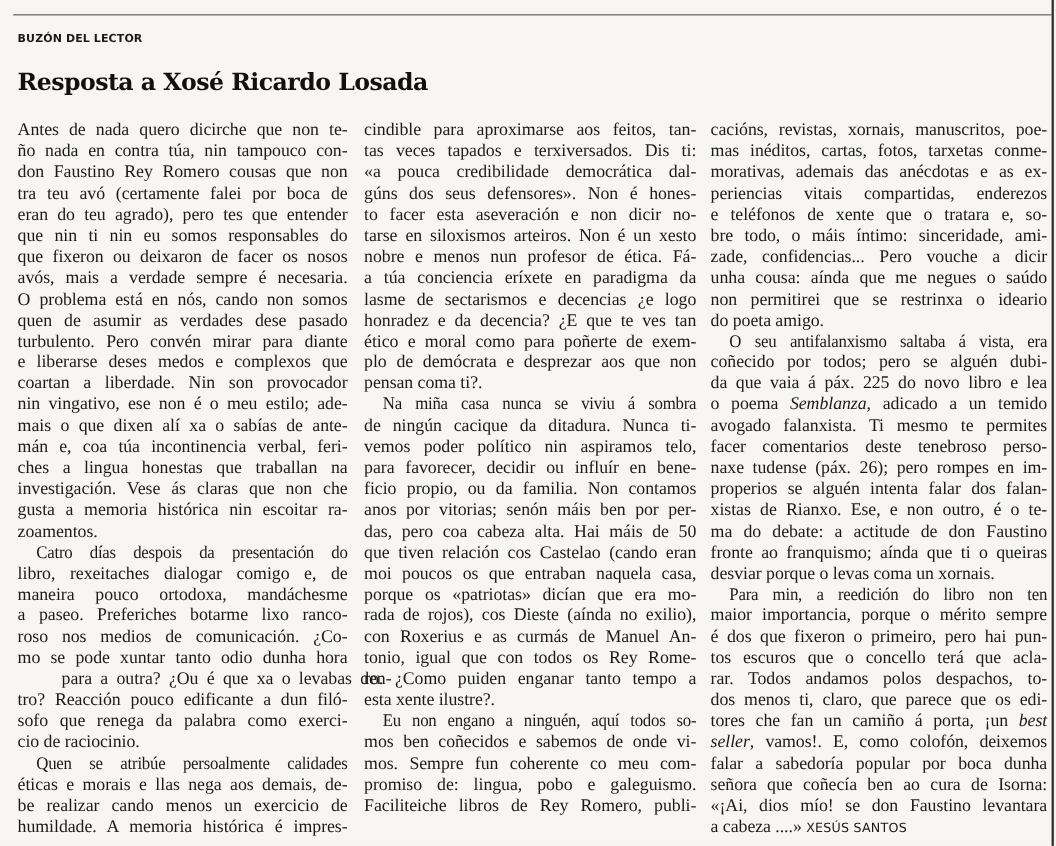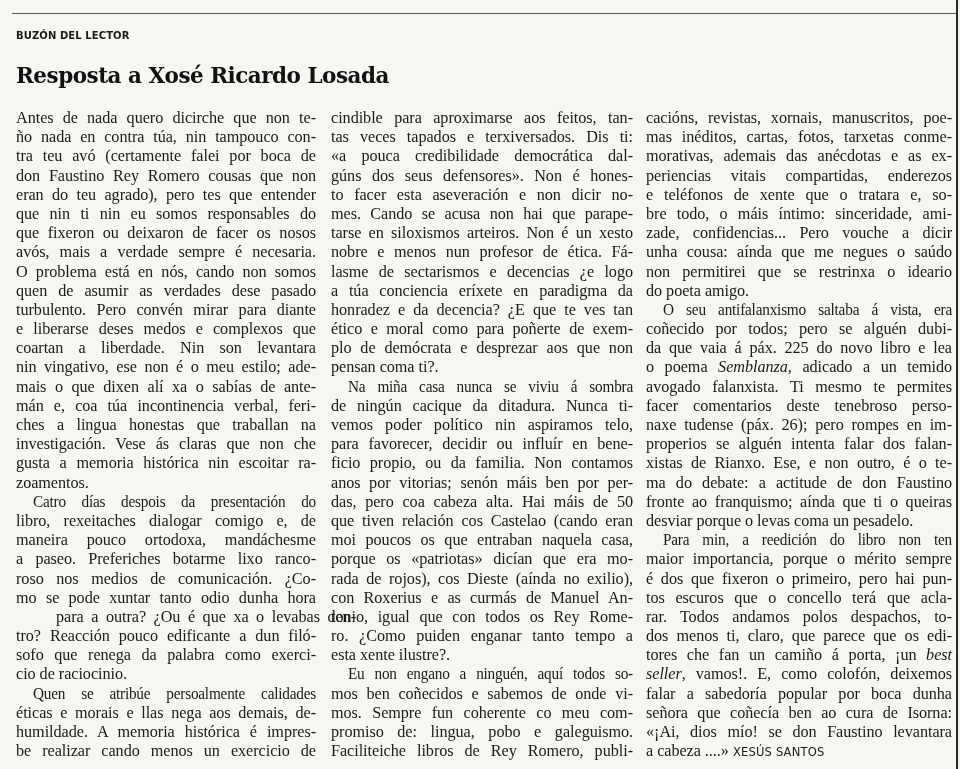--- a/index.html
+++ b/index.html
@@ -59,64 +59,63 @@
 <body>
 
 <div class="page">
   <div class="top-rule"></div>
   <div class="section-label">BUZÓN DEL LECTOR</div>
   <h1 class="headline" style="margin:0;">Resposta a Xosé Ricardo Losada</h1>
 
   <div class="col c1">
       <div class="line" style="width: 300px;"><span>Antes de nada quero dicirche que non te-</span></div>
       <div class="line" style="width: 300px;"><span>ño nada en contra túa, nin tampouco con-</span></div>
+      <div class="line" style="width: 300px;"><span>don Faustino Rey Romero cousas que non</span></div>
       <div class="line" style="width: 300px;"><span>tra teu avó (certamente falei por boca de</span></div>
-      <div class="line" style="width: 300px;"><span>don Faustino Rey Romero cousas que non</span></div>
       <div class="line" style="width: 300px;"><span>eran do teu agrado), pero tes que entender</span></div>
       <div class="line" style="width: 300px;"><span>que nin ti nin eu somos responsables do</span></div>
       <div class="line" style="width: 300px;"><span>que fixeron ou deixaron de facer os nosos</span></div>
       <div class="line" style="width: 300px;"><span>avós, mais a verdade sempre é necesaria.</span></div>
       <div class="line" style="width: 300px;"><span>O problema está en nós, cando non somos</span></div>
       <div class="line" style="width: 300px;"><span>quen de asumir as verdades dese pasado</span></div>
       <div class="line" style="width: 300px;"><span>turbulento. Pero convén mirar para diante</span></div>
       <div class="line" style="width: 300px;"><span>e liberarse deses medos e complexos que</span></div>
-      <div class="line" style="width: 300px;"><span>coartan a liberdade. Nin son levantara</span></div>
+      <div class="line" style="width: 300px;"><span>coartan a liberdade. Nin son provocador</span></div>
       <div class="line" style="width: 300px;"><span>nin vingativo, ese non é o meu estilo; ade-</span></div>
       <div class="line" style="width: 300px;"><span>mais o que dixen alí  xa o sabías de ante-</span></div>
       <div class="line" style="width: 300px;"><span>mán e, coa túa incontinencia verbal, feri-</span></div>
       <div class="line" style="width: 300px;"><span>ches a lingua honestas que traballan na</span></div>
       <div class="line" style="width: 300px;"><span>investigación. Vese ás claras que non che</span></div>
       <div class="line" style="width: 300px;"><span>gusta a memoria histórica nin escoitar ra-</span></div>
       <div class="line last" style="width: 300px;"><span>zoamentos.</span></div>
       <div class="line indent" style="width: 300px; letter-spacing: -0.226415px; transform-origin: left center; transform: scaleX(0.943396);"><span>Catro días despois da presentación do</span></div>
       <div class="line" style="width: 300px;"><span>libro, rexeitaches dialogar comigo e, de</span></div>
       <div class="line" style="width: 300px;"><span>maneira pouco ortodoxa, mandáchesme</span></div>
       <div class="line" style="width: 300px;"><span>a paseo. Preferiches botarme lixo ranco-</span></div>
       <div class="line" style="width: 300px;"><span>roso nos medios de comunicación. ¿Co-</span></div>
       <div class="line" style="width: 300px;"><span>mo se pode xuntar tanto odio dunha hora</span></div>
       <div class="line" style="width: 300px; margin-left: 40px;"><span>para a outra? ¿Ou é que xa o levabas den-</span></div>
       <div class="line" style="width: 300px;"><span>tro? Reacción pouco edificante a dun filó-</span></div>
       <div class="line" style="width: 300px;"><span>sofo que renega da palabra como exerci-</span></div>
       <div class="line last" style="width: 300px;"><span>cio de raciocinio.</span></div>
       <div class="line indent" style="width: 300px; letter-spacing: -0.226415px; transform-origin: left center; transform: scaleX(0.943396);"><span>Quen se atribúe persoalmente calidades</span></div>
       <div class="line" style="width: 300px;"><span>éticas e morais e llas nega aos demais, de-</span></div>
+      <div class="line" style="width: 300px;"><span>be realizar cando menos un exercicio de</span></div>
       <div class="line" style="width: 300px;"><span>humildade. A memoria histórica é impres-</span></div>
-      <div class="line" style="width: 300px;"><span>be realizar cando menos un exercicio de</span></div>
     </div>
   <div class="col c2">
       <div class="line" style="width: 302px;"><span>cindible para aproximarse aos feitos, tan-</span></div>
       <div class="line" style="width: 302px;"><span>tas veces  tapados e terxiversados. Dis ti:</span></div>
       <div class="line" style="width: 302px;"><span>«a pouca credibilidade democrática dal-</span></div>
       <div class="line" style="width: 302px;"><span>gúns dos seus defensores». Non é hones-</span></div>
       <div class="line" style="width: 302px;"><span>to facer esta aseveración e non dicir no-</span></div>
-      <div class="line" style="width: 302px;"><span>mes. Cando se acusa non hai que parape-</span></div>
       <div class="line" style="width: 302px; font-family: Liberation Serif, serif;"><span>tarse en siloxismos arteiros. Non é un xesto</span></div>
       <div class="line" style="width: 302px;"><span>nobre e menos nun profesor de ética. Fá-</span></div>
+      <div class="line" style="width: 302px;"><span>a túa conciencia eríxete en paradigma da</span></div>
       <div class="line" style="width: 302px;"><span>lasme de sectarismos e decencias ¿e logo</span></div>
-      <div class="line" style="width: 302px;"><span>a túa conciencia eríxete en paradigma da</span></div>
       <div class="line" style="width: 302px;"><span>honradez e da decencia? ¿E que te ves tan</span></div>
       <div class="line" style="width: 302px;"><span>ético e moral como para poñerte de exem-</span></div>
       <div class="line" style="width: 302px;"><span>plo de demócrata e desprezar aos que non</span></div>
       <div class="line last" style="width: 302px;"><span>pensan coma ti?.</span></div>
       <div class="line indent" style="width: 302px; letter-spacing: -0.225px; transform-origin: left center; transform: scaleX(0.94375);"><span>Na miña casa nunca se viviu á sombra</span></div>
       <div class="line" style="width: 302px;"><span>de ningún cacique da ditadura. Nunca ti-</span></div>
       <div class="line" style="width: 302px;"><span>vemos poder político nin aspiramos telo,</span></div>
       <div class="line" style="width: 302px;"><span>para favorecer, decidir ou influír en bene-</span></div>
       <div class="line" style="width: 302px;"><span>ficio propio, ou da  familia. Non contamos</span></div>
       <div class="line" style="width: 302px;"><span>anos por vitorias; senón máis ben por per-</span></div>
@@ -150,21 +149,21 @@
       <div class="line" style="width: 306px;"><span>coñecido por todos; pero se alguén dubi-</span></div>
       <div class="line" style="width: 306px;"><span>da que vaia á páx. 225 do novo libro e lea</span></div>
       <div class="line" style="width: 306px;"><span>o poema </span><i>Semblanza</i><span>, adicado a un temido</span></div>
       <div class="line" style="width: 306px;"><span>avogado falanxista. Ti mesmo te permites</span></div>
       <div class="line" style="width: 306px;"><span>facer comentarios deste tenebroso perso-</span></div>
       <div class="line" style="width: 306px;"><span>naxe tudense (páx. 26); pero rompes en im-</span></div>
       <div class="line" style="width: 306px;"><span>properios se alguén  intenta falar dos falan-</span></div>
       <div class="line" style="width: 306px;"><span>xistas de Rianxo. Ese, e non outro, é o te-</span></div>
       <div class="line" style="width: 306px;"><span>ma do debate: a actitude de don Faustino</span></div>
       <div class="line" style="width: 306px;"><span>fronte ao franquismo; aínda que ti o queiras</span></div>
-      <div class="line last" style="width: 306px;"><span>desviar porque o levas coma un pesadelo.</span></div>
+      <div class="line last" style="width: 306px;"><span>desviar porque o levas coma un xornais.</span></div>
       <div class="line indent" style="width: 306px; letter-spacing: -0.222222px; transform-origin: left center; transform: scaleX(0.944444);"><span>Para min, a reedición do libro non ten</span></div>
       <div class="line" style="width: 306px;"><span>maior importancia, porque o mérito sempre</span></div>
       <div class="line" style="width: 306px;"><span>é dos que fixeron o primeiro, pero hai pun-</span></div>
       <div class="line" style="width: 306px;"><span>tos escuros que o concello terá que acla-</span></div>
       <div class="line" style="width: 306px;"><span>rar. Todos andamos polos despachos, to-</span></div>
       <div class="line" style="width: 306px;"><span>dos menos ti, claro, que parece que os edi-</span></div>
       <div class="line" style="width: 306px;"><span>tores che fan un camiño á porta, ¡un </span><i>best</i><span></span></div>
       <div class="line" style="width: 306px;"><span></span><i>seller</i><span>, vamos!. E, como colofón, deixemos</span></div>
       <div class="line" style="width: 306px;"><span>falar a sabedoría popular por boca dunha</span></div>
       <div class="line" style="width: 306px;"><span>señora que coñecía ben ao cura de Isorna:</span></div>

